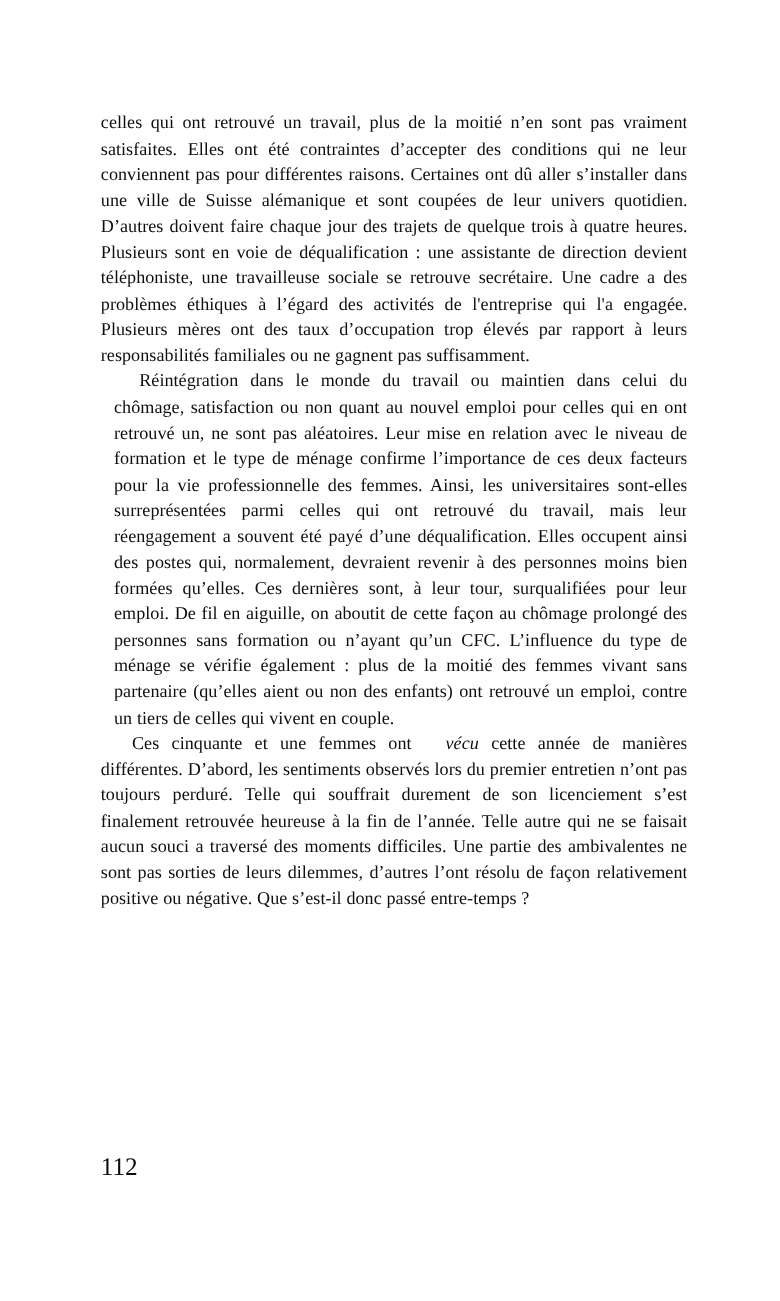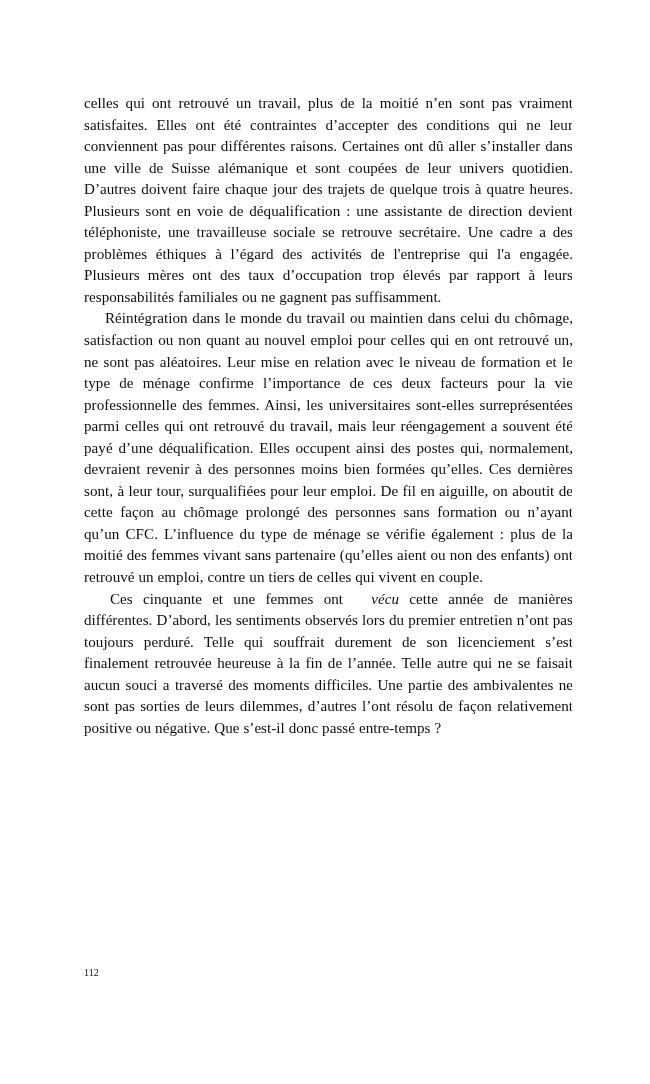--- a/index.html
+++ b/index.html
@@ -31,34 +31,34 @@
     font-size: 15.1px;
     line-height: 21.55px;
     text-align: justify;
     text-justify: inter-word;
     hyphens: none;
     word-spacing: 0.01em;
     letter-spacing: 0.002em;
   }
 
   .para.indent-1 { text-indent: 0; }
-  .para.indent-2 { text-indent: 21px; }
+  .para.indent-2 { text-indent: 21px; margin-left: 11px; }
   .para.indent-3 { text-indent: 26px; }
 
   .para em {
     font-style: italic;
     margin-left: 18px;
   }
 
   .folio {
     position: absolute;
     left: 84px;
     top: 962px;
     font-family: "Liberation Serif", "DejaVu Serif", serif;
-    font-size: 10px;
+    font-size: 21px;
     line-height: 21.55px;
     color: #0d0d0d;
   }
 </style>
 </head>
 <body>
 
 <div class="page">
 
   <div class="text-block">

